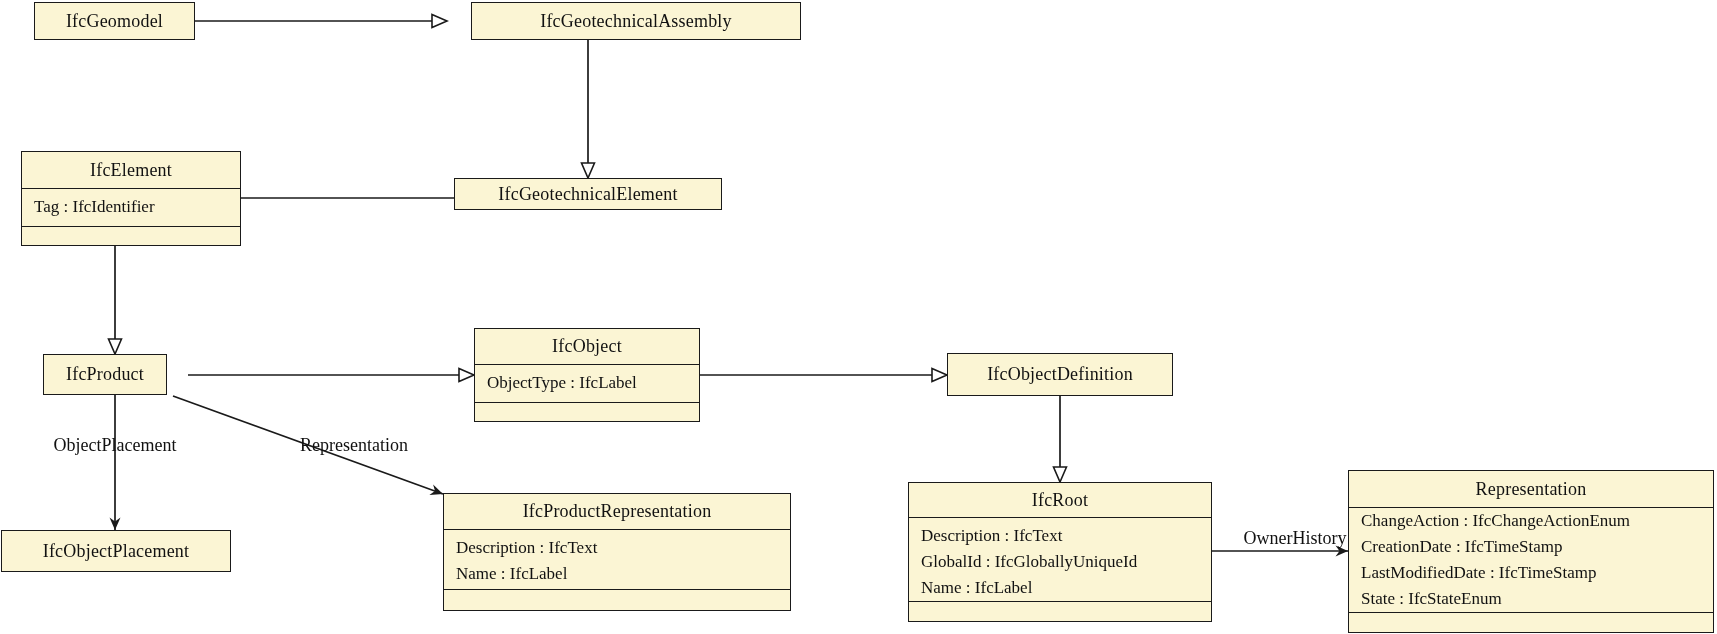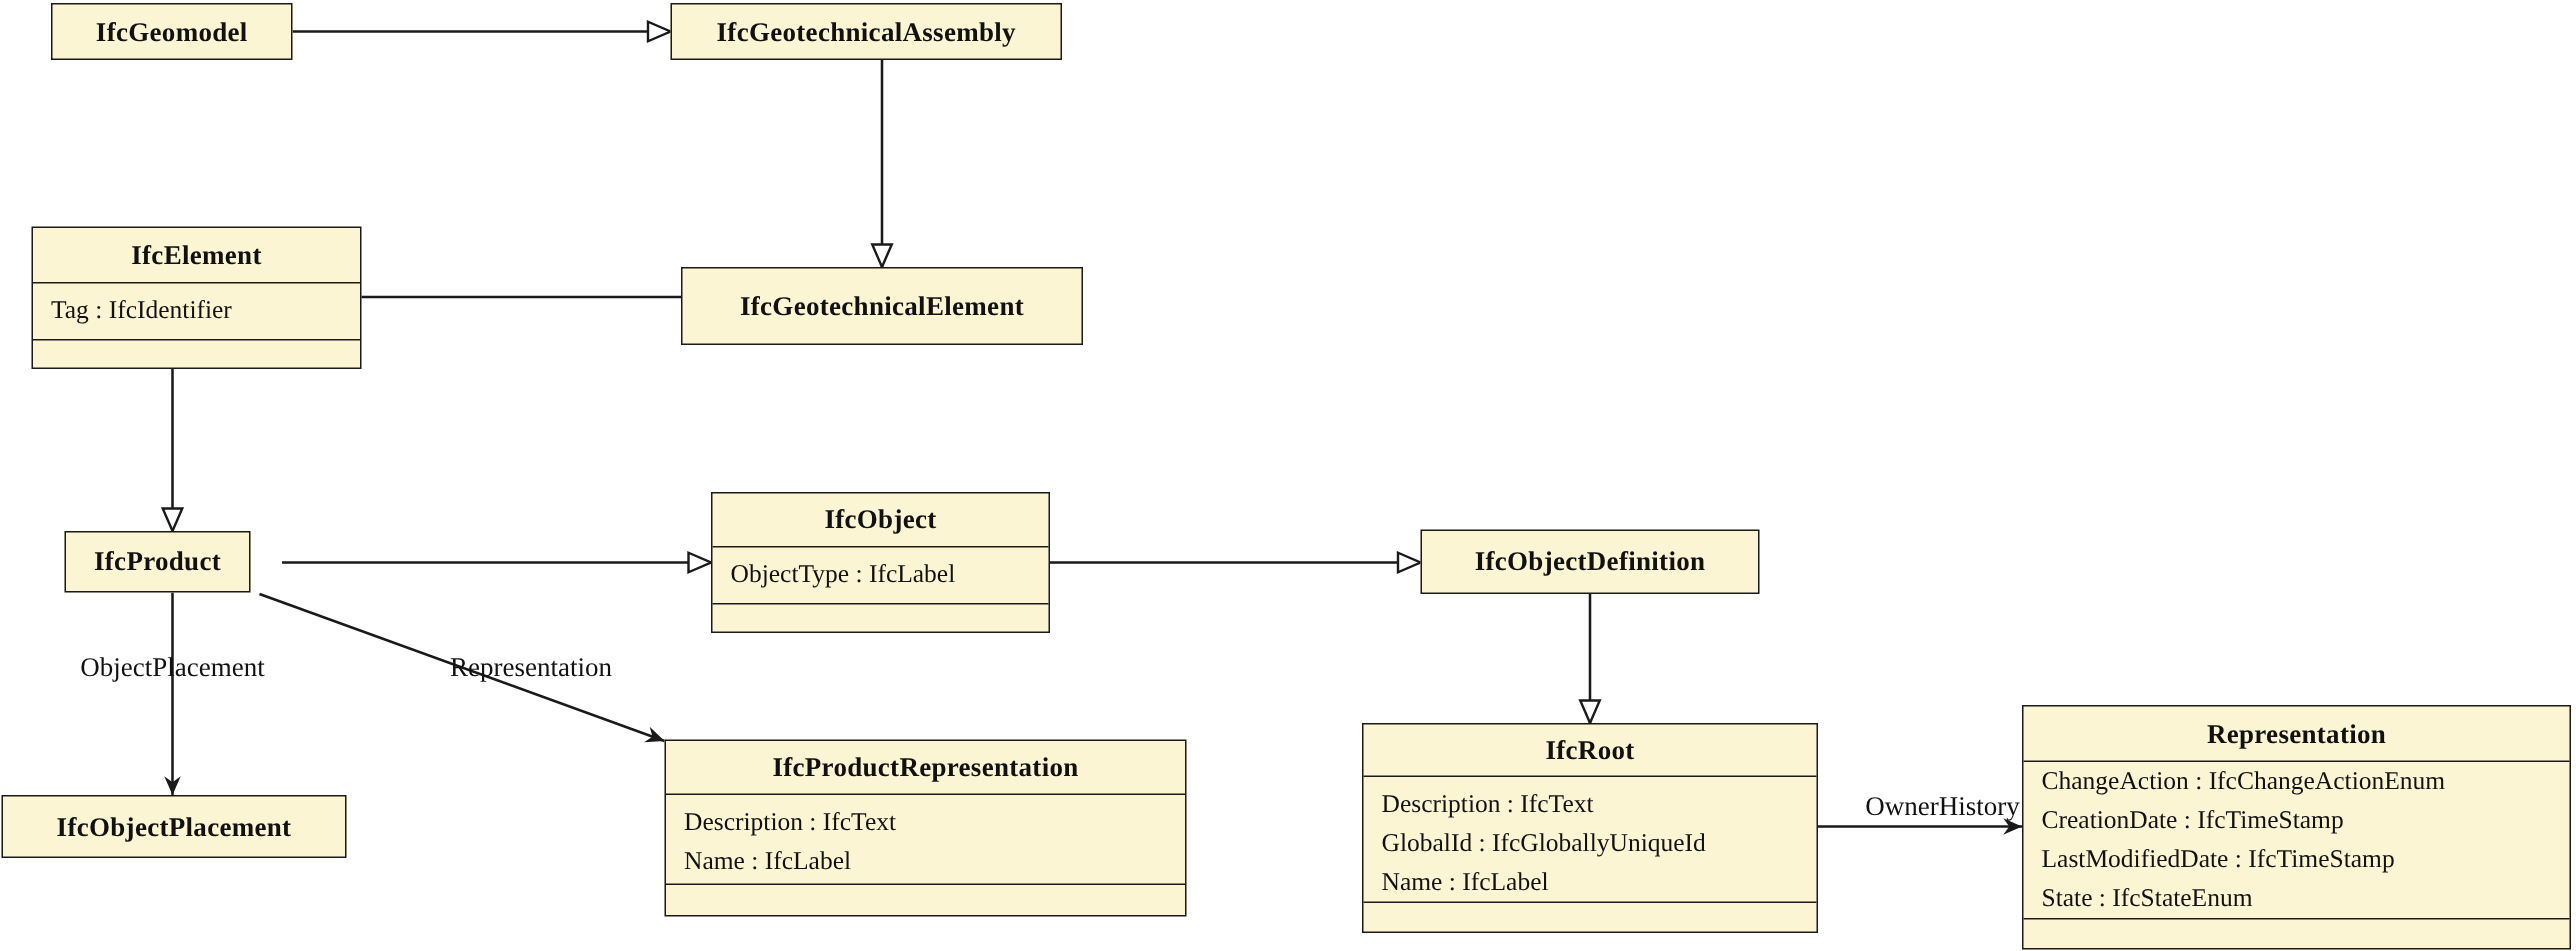--- a/index.html
+++ b/index.html
@@ -13,21 +13,21 @@
   .edges{position:absolute;left:0;top:0;width:1717px;height:634px;pointer-events:none;}
   .edges line, .edges path.conn{stroke:var(--box-border);stroke-width:1.7;fill:none;}
   .uml-box{
     position:absolute;box-sizing:border-box;
     background:var(--box-fill);
     border:1.6px solid var(--box-border);
     display:flex;flex-direction:column;
   }
   .uml-title{
     display:flex;align-items:center;justify-content:center;
-    font-weight:bold;font-size:18px;letter-spacing:.2px;
+    font-weight:normal;font-size:18px;letter-spacing:.2px;
     flex:0 0 auto;
   }
   .uml-attrs{
     border-top:1.6px solid var(--box-border);
     box-sizing:border-box;
     padding:5px 12px 3px 12px;
     font-size:17px;line-height:26px;
     flex:0 0 auto;overflow:hidden;
   }
   .uml-empty{border-top:1.6px solid var(--box-border);flex:1 1 auto;}
@@ -59,33 +59,33 @@
     <line x1="1060" y1="396" x2="1060" y2="482" marker-end="url(#open)"></line>
     <line x1="115" y1="395" x2="115" y2="530" marker-end="url(#stick)"></line>
     <line x1="173" y1="396" x2="443" y2="494" marker-end="url(#stick)"></line>
     <line x1="1212" y1="551" x2="1348" y2="551" marker-end="url(#stick)"></line>
   </svg>
 
   <div class="uml-box" style="left:34px;top:2px;width:161px;height:38px;">
     <div class="uml-title" style="flex:1;">IfcGeomodel</div>
   </div>
 
-  <div class="uml-box" style="left:447px;top:2px;width:261px;height:38px;">
+  <div class="uml-box" style="left:471px;top:2px;width:330px;height:38px;">
     <div class="uml-title" style="flex:1;">IfcGeotechnicalAssembly</div>
   </div>
 
   <div class="uml-box" style="left:21px;top:151px;width:220px;height:95px;">
     <div class="uml-title" style="height:36px;">IfcElement</div>
     <div class="uml-attrs" style="height:38px;">
       <div>Tag : IfcIdentifier</div>
     </div>
     <div class="uml-empty"></div>
   </div>
 
-  <div class="uml-box" style="left:454px;top:178px;width:268px;height:52px;">
+  <div class="uml-box" style="left:454px;top:178px;width:268px;height:32px;">
     <div class="uml-title" style="flex:1;">IfcGeotechnicalElement</div>
   </div>
 
   <div class="uml-box" style="left:43px;top:354px;width:124px;height:41px;">
     <div class="uml-title" style="flex:1;">IfcProduct</div>
   </div>
 
   <div class="uml-box" style="left:474px;top:328px;width:226px;height:94px;">
     <div class="uml-title" style="height:35px;">IfcObject</div>
     <div class="uml-attrs" style="height:38px;">

